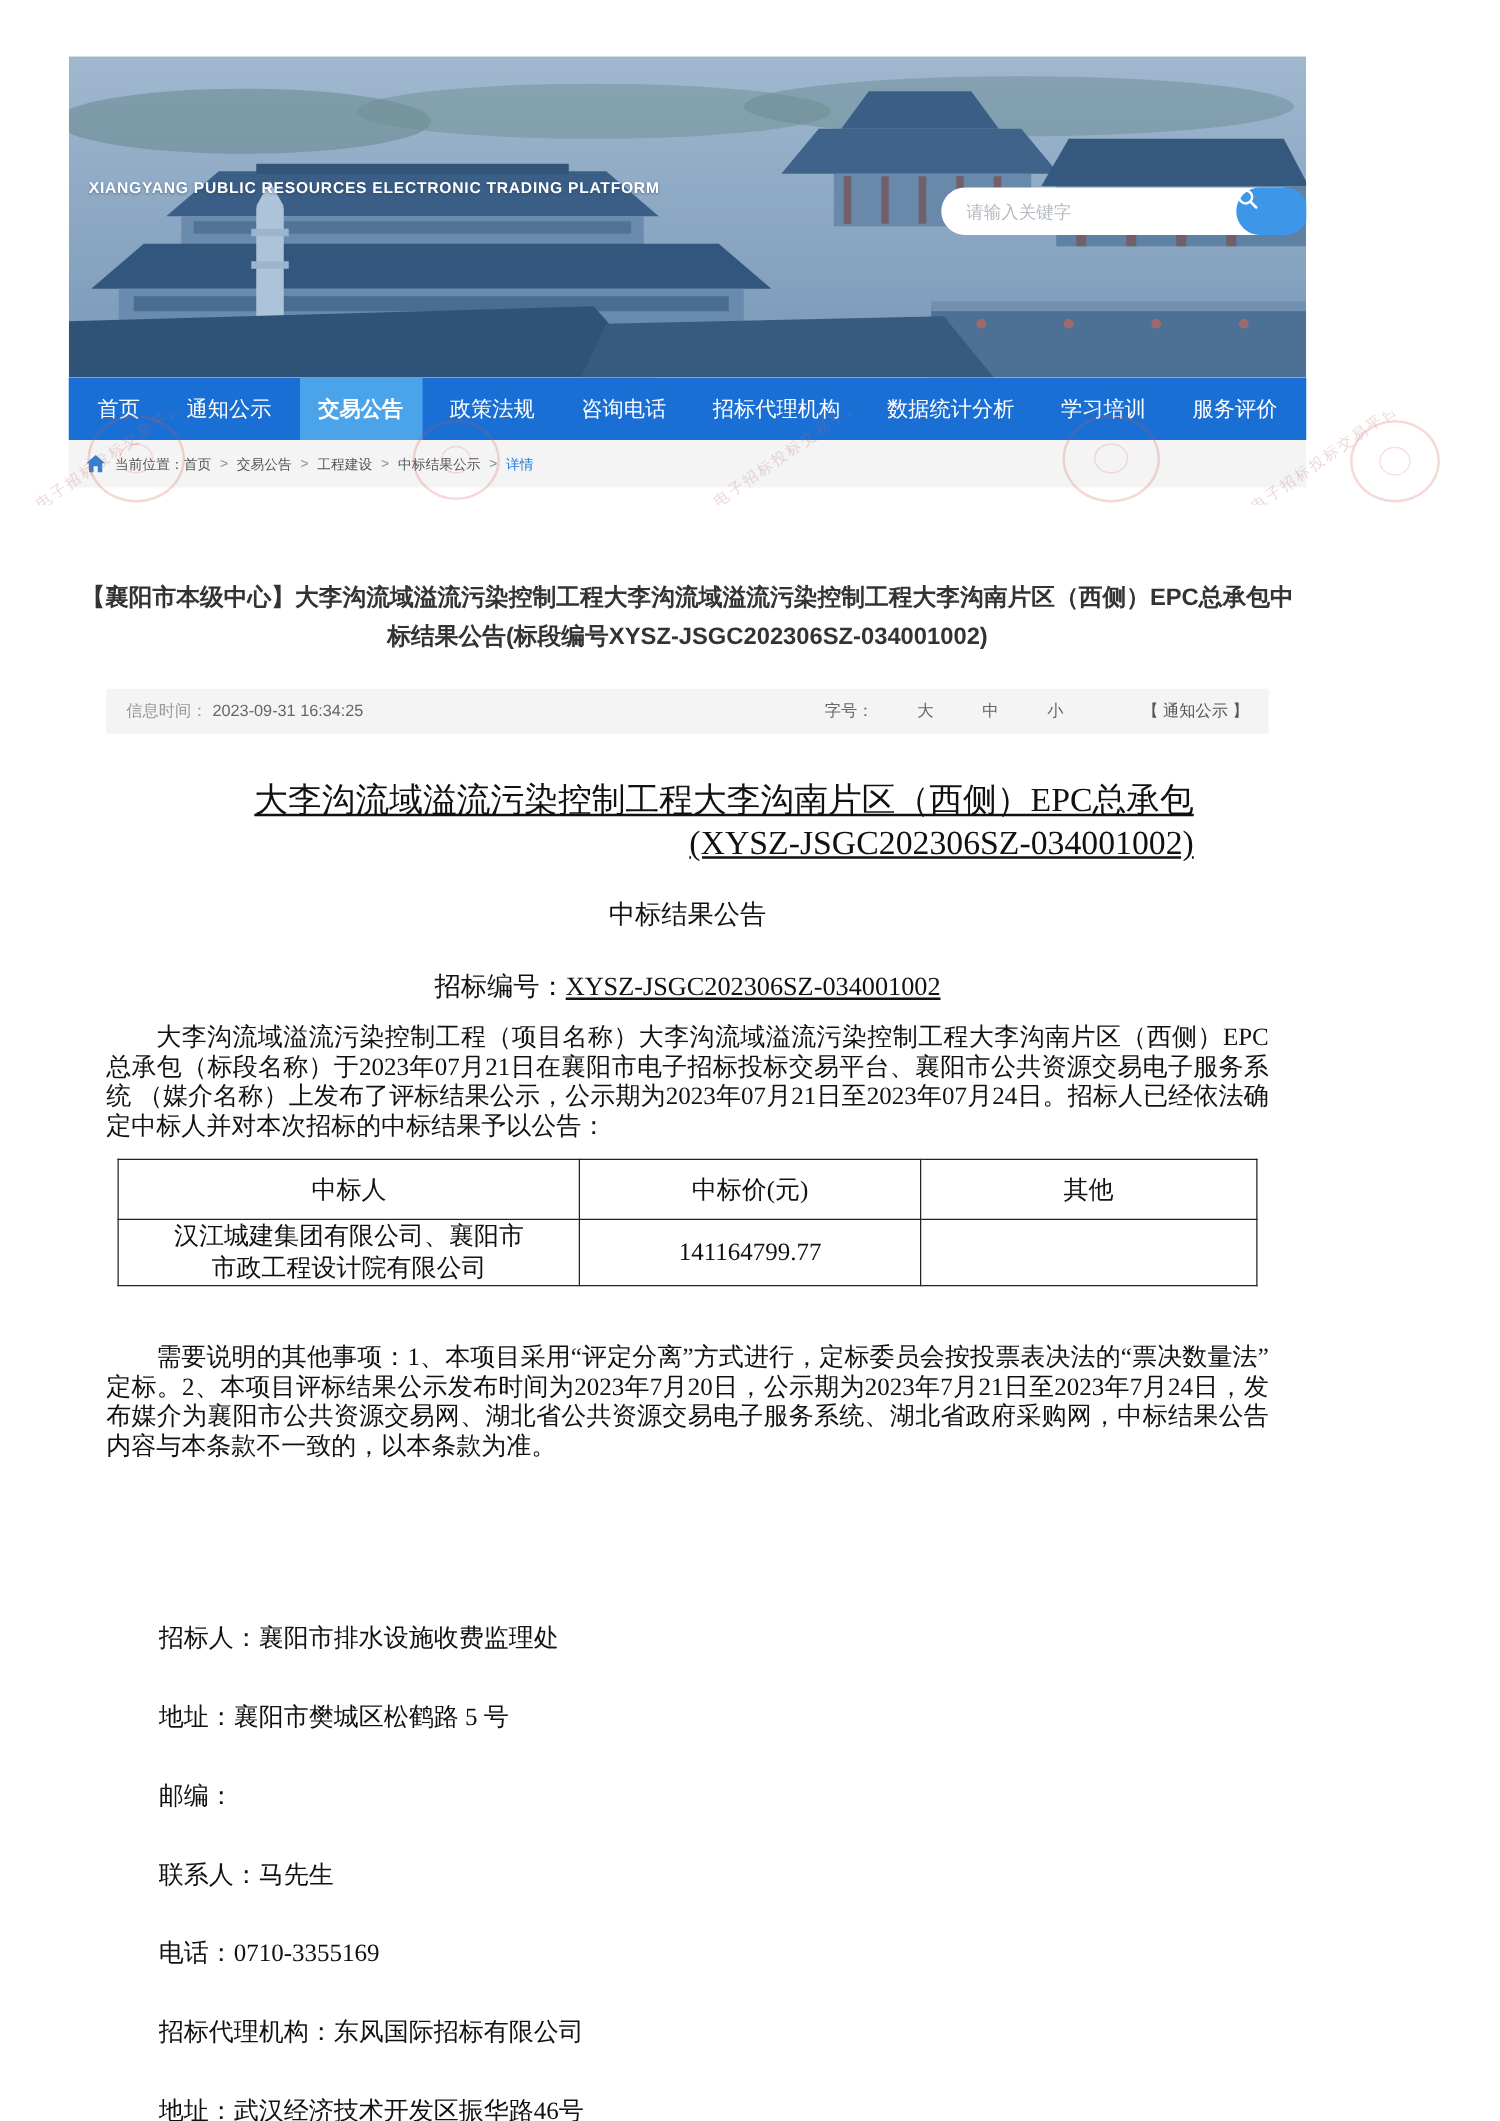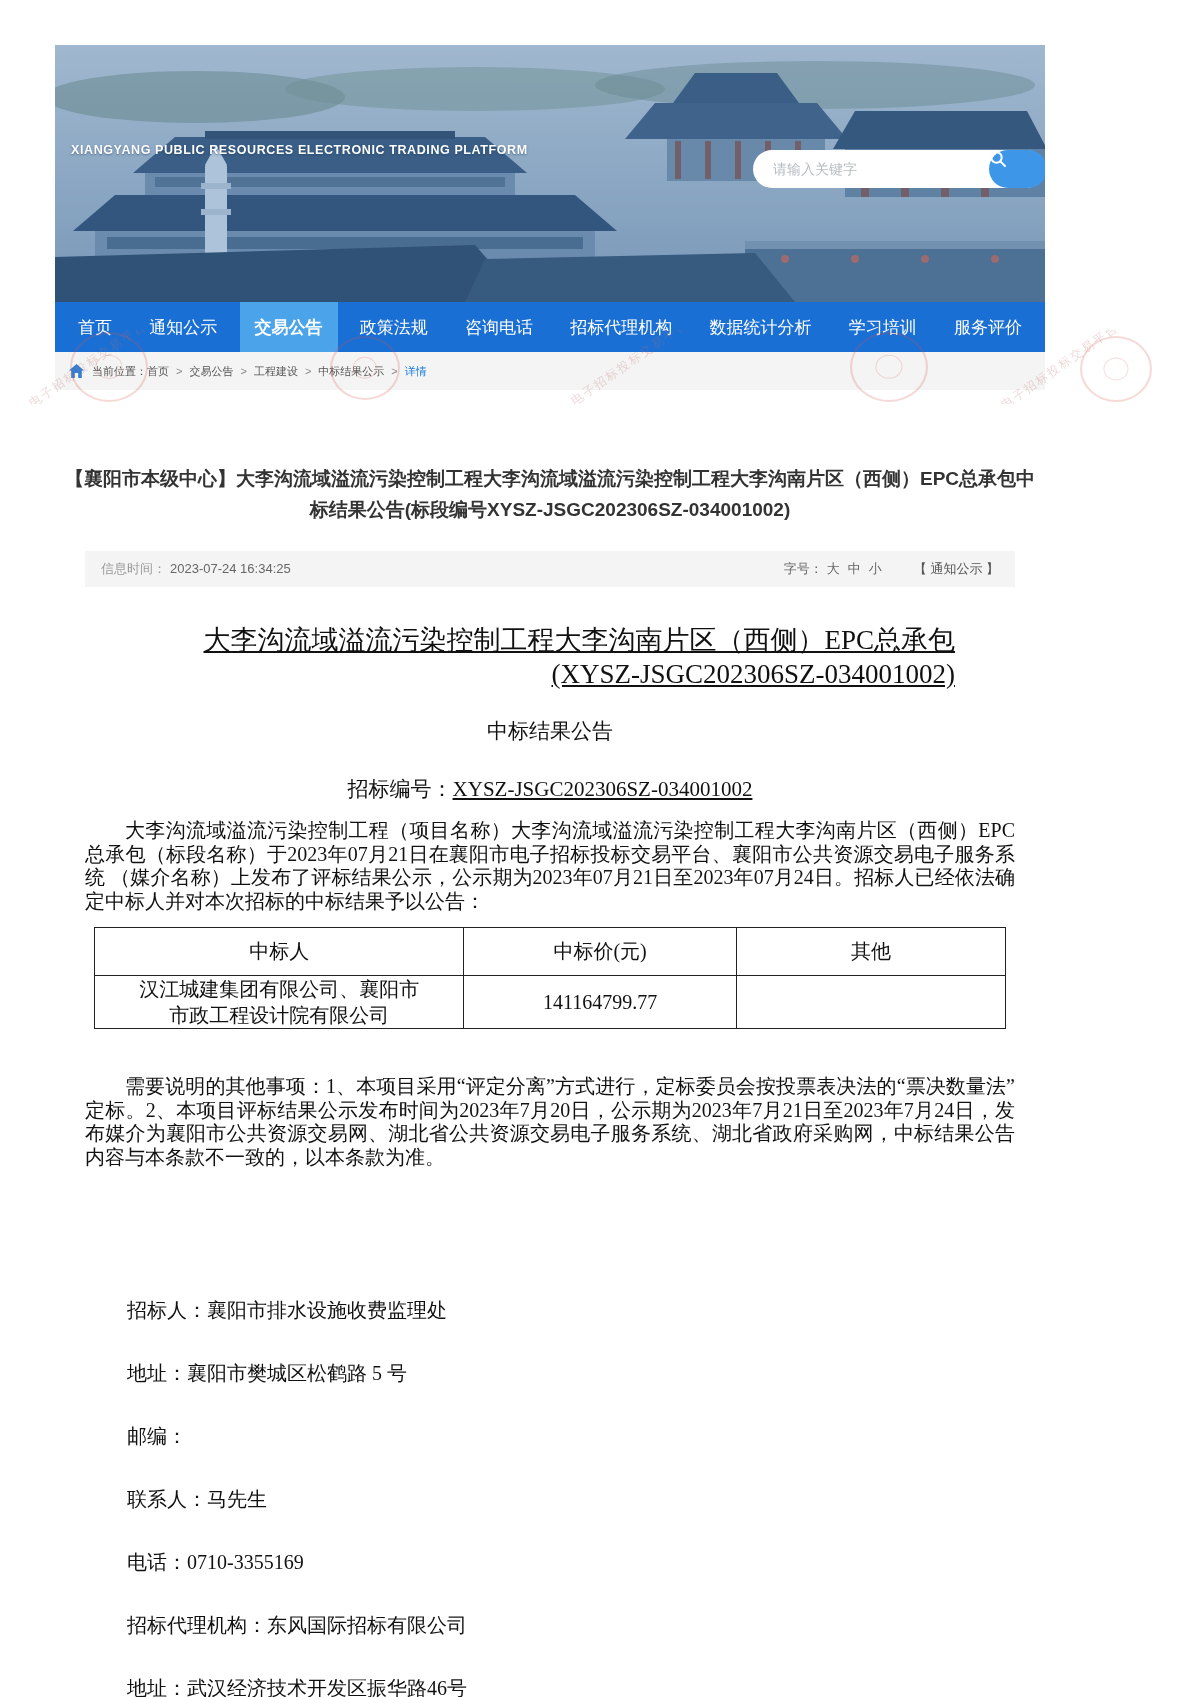--- a/index.html
+++ b/index.html
@@ -49,21 +49,21 @@
   .crumb-current { color:#1a7ce0; cursor:pointer; }
   .home-ico { margin-right:8px; display:flex; align-items:center; }
 
   
   .art-title { margin:73px 5px 0; text-align:center; font-size:19px; font-weight:bold;
                color:#333; line-height:31px; }
   .metabar { margin:26px 30px 0; height:36px; background:#f4f4f4; display:flex;
              align-items:center; justify-content:space-between; padding:0 16px;
              font-size:13px; color:#999; }
   .metabar .mv { color:#666; margin-left:4px; }
-  .meta-right { display:flex; align-items:center; color:#666; }
+  .meta-right { display:flex; align-items:center; color:#666;gap:31px; }
   .fs-btn { margin:0 4px; cursor:pointer; }
   .print-btn { margin-left:28px; cursor:pointer; color:#555; }
 
   .doc { margin:0 30px; font-family:"Liberation Serif","DejaVu Serif",serif; color:#111; }
   .doc-heading { margin-top:36px; text-align:right; font-size:27px; line-height:34px;
                  text-decoration:underline; padding:0 60px; }
   .doc-subheading { margin-top:26px; text-align:center; font-size:21px; }
   .doc-bidno { margin-top:30px; text-align:center; font-size:21px; }
   .doc-bidno .u { text-decoration:underline; }
   .doc p.body-p { margin-top:16px; font-size:20px; line-height:23.5px; text-align:justify;
@@ -184,21 +184,21 @@
     <span class="sep">&gt;</span>
     <span class="crumb-link">中标结果公示</span>
     <span class="sep">&gt;</span>
     <span class="crumb-current">详情</span>
   </div>
 
   <h1 class="art-title">【襄阳市本级中心】大李沟流域溢流污染控制工程大李沟流域溢流污染控制工程大李沟南片区（西侧）EPC总承包中标结果公告(标段编号XYSZ-JSGC202306SZ-034001002)</h1>
 
   <div class="metabar">
     <div>
-      <span>信息时间：</span><span class="mv">2023-07-24 16:34:25</span>
+      <span>信息时间：</span><span class="mv">2023-09-31 16:34:25</span>
     </div>
     <div class="meta-right">
       <span>字号：</span>
       <span class="fs-btn">大</span>
       <span class="fs-btn">中</span>
       <span class="fs-btn">小</span>
       <span class="print-btn">【 通知公示 】</span>
     </div>
   </div>
 

